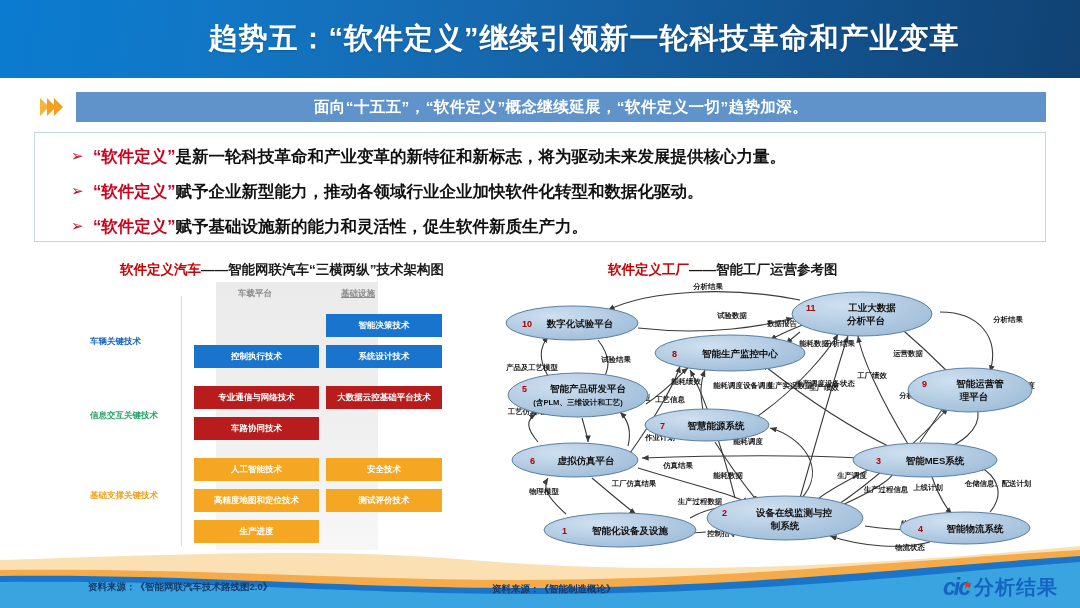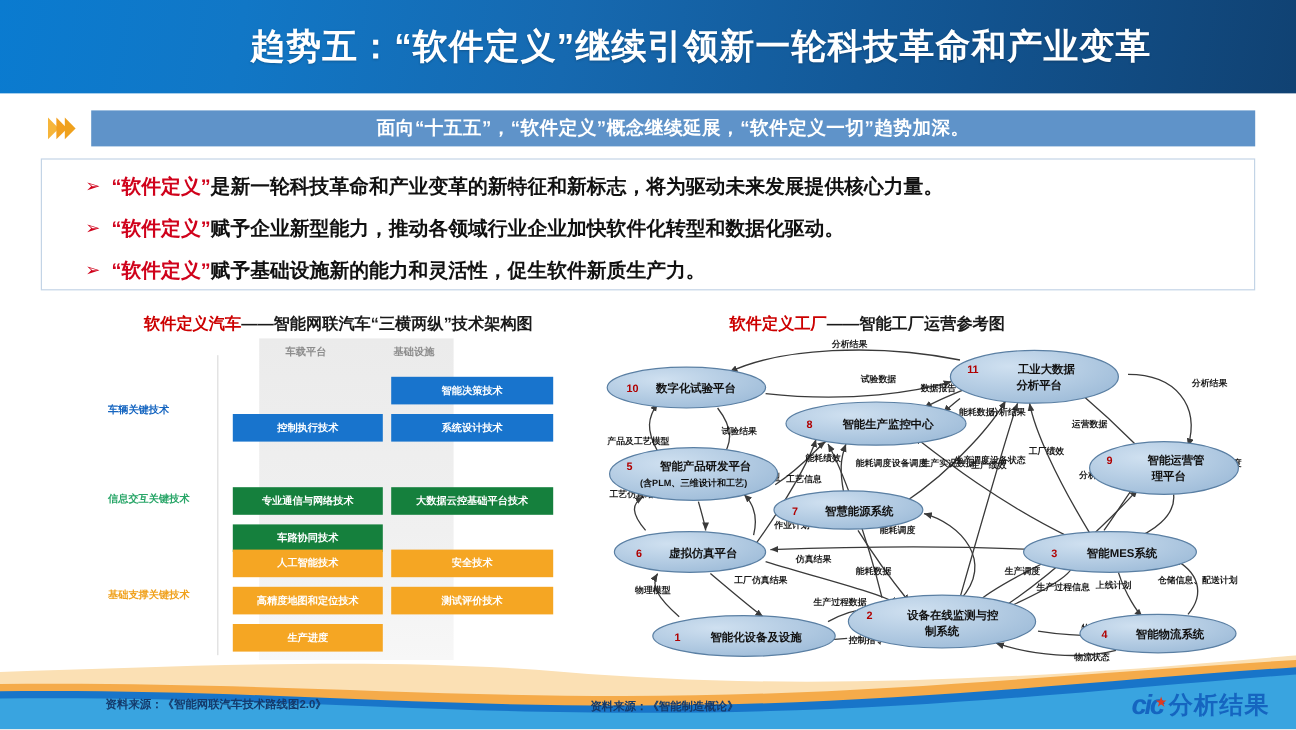--- a/index.html
+++ b/index.html
@@ -63,34 +63,34 @@
   .ldiag{position:absolute;left:78px;top:282px;width:430px;height:276px;}
   .ldiag .colband{
     position:absolute;top:0;left:138px;width:162px;height:268px;
     background:linear-gradient(180deg,#ebebeb 0%,#f0f0f0 60%,#f7f7f7 100%);
   }
   .ldiag .vline{position:absolute;top:14px;left:103px;width:1px;height:250px;background:#dcdcdc;}
   .colhead{
     position:absolute;font-size:8.5px;color:#8c8c8c;font-weight:bold;white-space:nowrap;top:6px;
   }
   .colhead.h1{left:160px;}
-  .colhead.h2{left:250px;}
+  .colhead.h2{left:263px;text-decoration:underline;}
   .rowlabel{position:absolute;font-size:8.5px;font-weight:bold;white-space:nowrap;left:12px;}
   .rowlabel.r1{top:54px;color:#1565c0;}
   .rowlabel.r2{top:128px;color:#27a567;}
   .rowlabel.r3{top:208px;color:#f0a11c;}
   .tbox{
     position:absolute;height:23px;display:flex;align-items:center;justify-content:center;
     font-size:8.5px;color:#fff;font-weight:bold;white-space:nowrap;box-sizing:border-box;
   }
   .tbox.blue{background:#1874cd;}
-  .tbox.green{background:#15803d;margin-top:20px;}
+  .tbox.green{background:#b91c1c;}
   .tbox.orange{background:#f5a623;}
   .colA{left:116px;width:125px;}
-  .colB{left:248px;width:135px;}
+  .colB{left:248px;width:116px;}
 
   
   .rdiag{position:absolute;left:500px;top:278px;width:566px;height:284px;}
   .rdiag svg{position:absolute;left:0;top:0;}
 
   
   .footer-wave{position:absolute;left:0;bottom:0;width:1080px;height:62px;}
   .src{position:absolute;font-size:9.5px;font-weight:bold;color:#143a6b;white-space:nowrap;}
   .src1{left:88px;top:581px;}
   .src2{left:492px;top:583px;}

